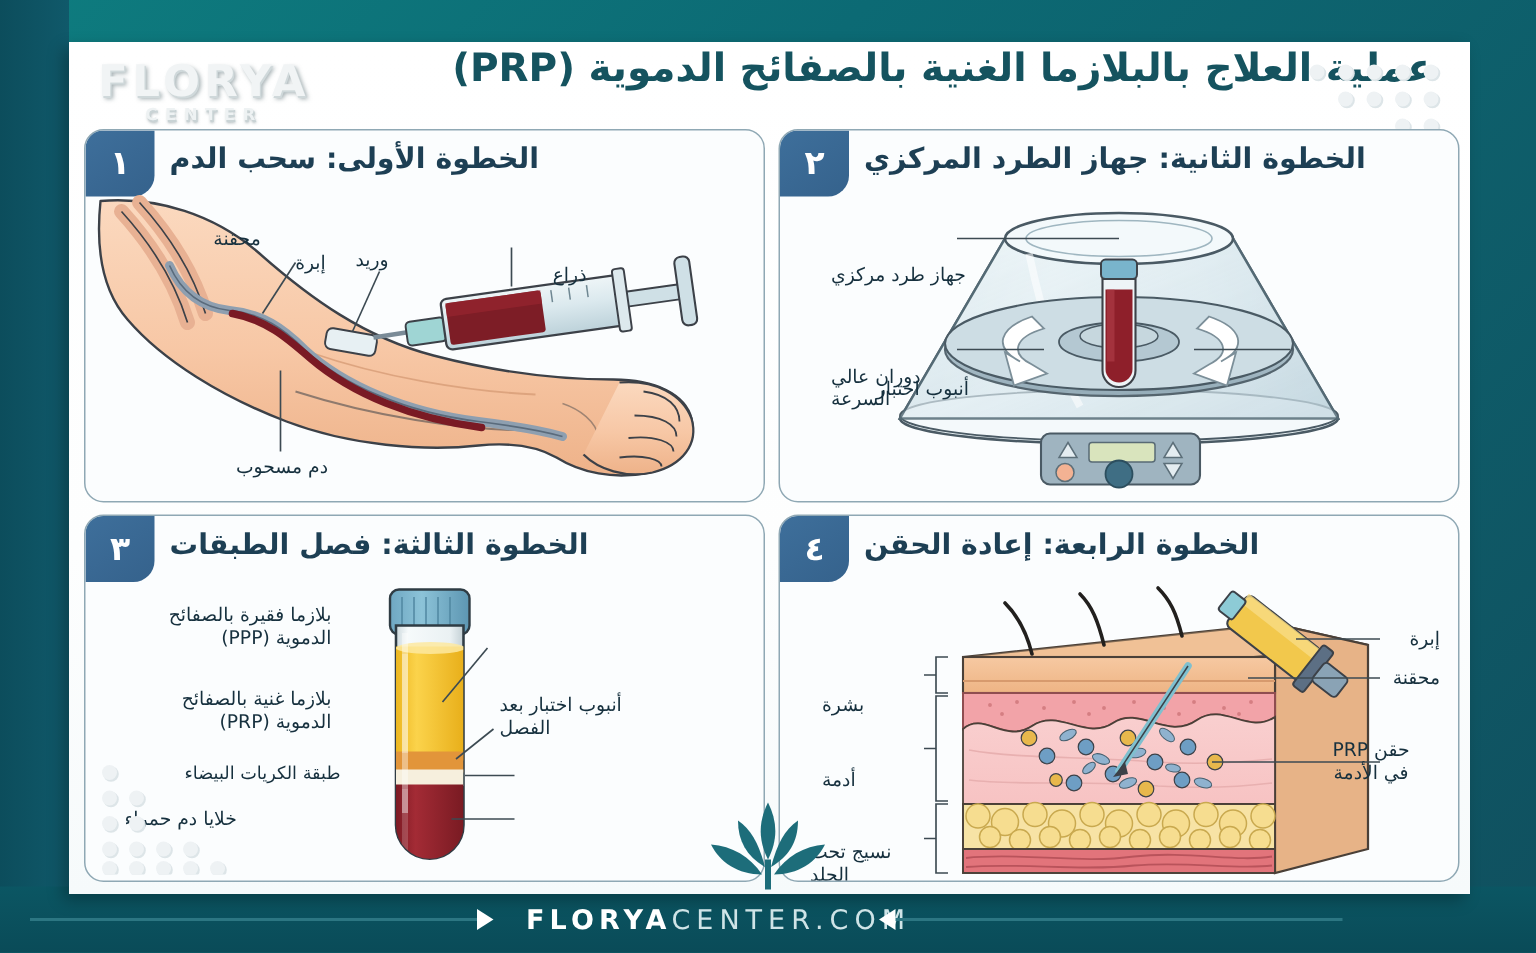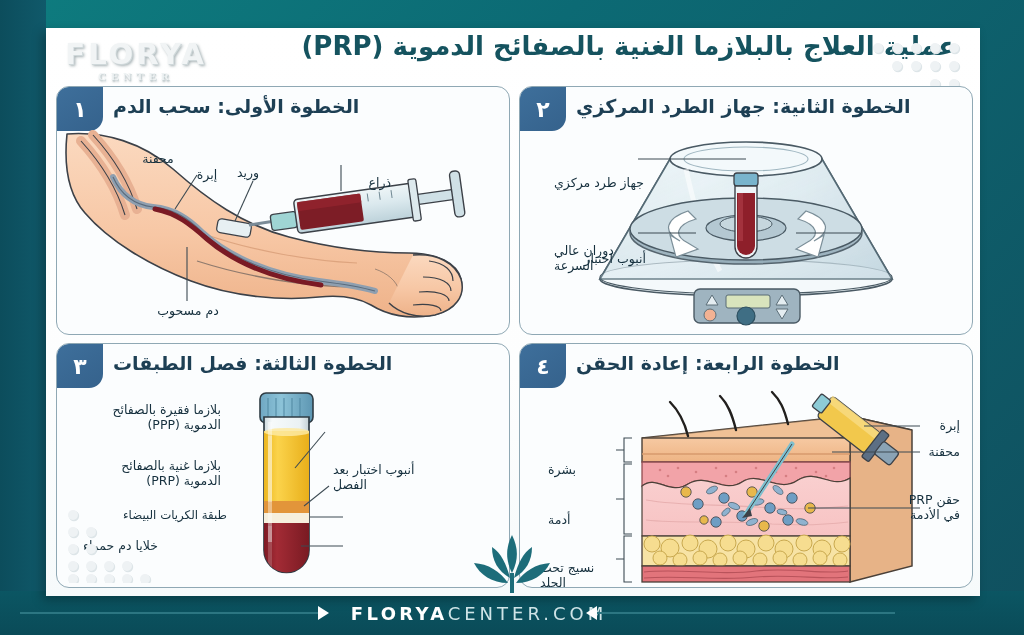--- a/index.html
+++ b/index.html
@@ -31,21 +31,21 @@
   .dotgrid-tr{position:absolute;right:14px;top:8px;width:96px;height:56px;}
 
   
   .logo{position:absolute;left:14px;top:12px;width:152px;height:48px;
     text-align:center;user-select:none;}
   .logo-main{font-size:29px;font-weight:bold;letter-spacing:3px;
     color:#f1f4f5;text-shadow:1px 1px 0 #cfd8da,2px 2px 3px rgba(90,110,115,.55);
     line-height:1;}
   .logo-sub{font-size:11px;font-weight:bold;letter-spacing:5px;
     color:#eef2f3;text-shadow:1px 1px 0 #c9d3d5,1px 2px 2px rgba(90,110,115,.5);
-    margin-top:1px;font-family:Liberation Serif, serif;}
+    margin-top:1px;}
 
   
   .panel{position:absolute;background:#fbfdfe;border:1.6px solid #8fa8b4;
     border-radius:13px;overflow:hidden;}
   .p1{left:56px;top:86px;width:452px;height:247px;}
   .p2{left:519px;top:86px;width:452px;height:247px;}
   .p3{left:56px;top:343px;width:452px;height:243px;}
   .p4{left:519px;top:343px;width:452px;height:243px;}
 
   .badge{position:absolute;left:0;top:0;width:46px;height:44px;
@@ -512,21 +512,21 @@
       <path class="lead" d="M288,122 L400,122"></path>
     </svg>
 
     <div class="lab" style="left:28px;top:118px;width:66px;text-align:left">بشرة</div>
     <div class="lab" style="left:28px;top:168px;width:66px;text-align:left">أدمة</div>
     <div class="lab" style="left:20px;top:216px;width:76px;text-align:left;white-space:pre-line">نسيج تحت
 الجلد</div>
 
     <div class="lab" style="right:12px;top:74px;width:56px;text-align:right">إبرة</div>
     <div class="lab" style="right:12px;top:100px;width:64px;text-align:right">محقنة</div>
-    <div class="lab" style="right:12px;top:148px;width:92px;text-align:right;white-space:pre-line">حقن PRP
+    <div class="lab" style="right:12px;top:148px;width:92px;text-align:center;white-space:pre-line">حقن PRP
 في الأدمة</div>
   </div>
 
   <svg class="leafmark" viewBox="0 0 84 62">
     <g fill="#1d6d7a">
       <path d="M42,2 C36,14 35,26 42,40 C49,26 48,14 42,2 Z"></path>
       <path d="M22,14 C22,28 28,38 40,45 C36,30 31,20 22,14 Z"></path>
       <path d="M62,14 C62,28 56,38 44,45 C48,30 53,20 62,14 Z"></path>
       <path d="M4,30 C10,42 22,50 38,50 C30,38 18,31 4,30 Z"></path>
       <path d="M80,30 C74,42 62,50 46,50 C54,38 66,31 80,30 Z"></path>

